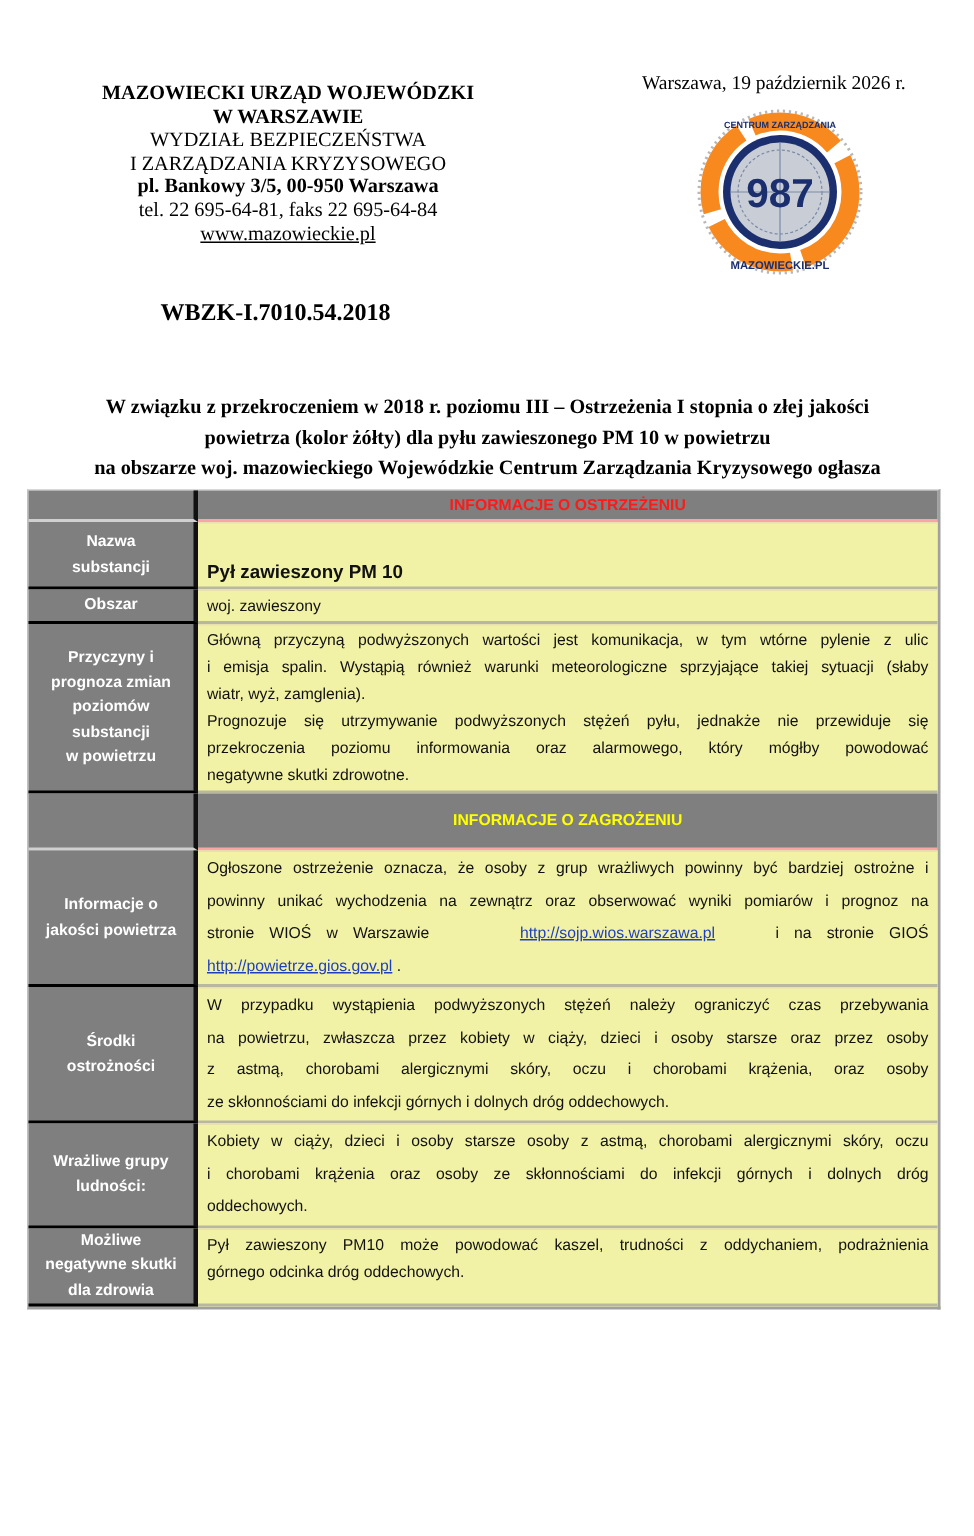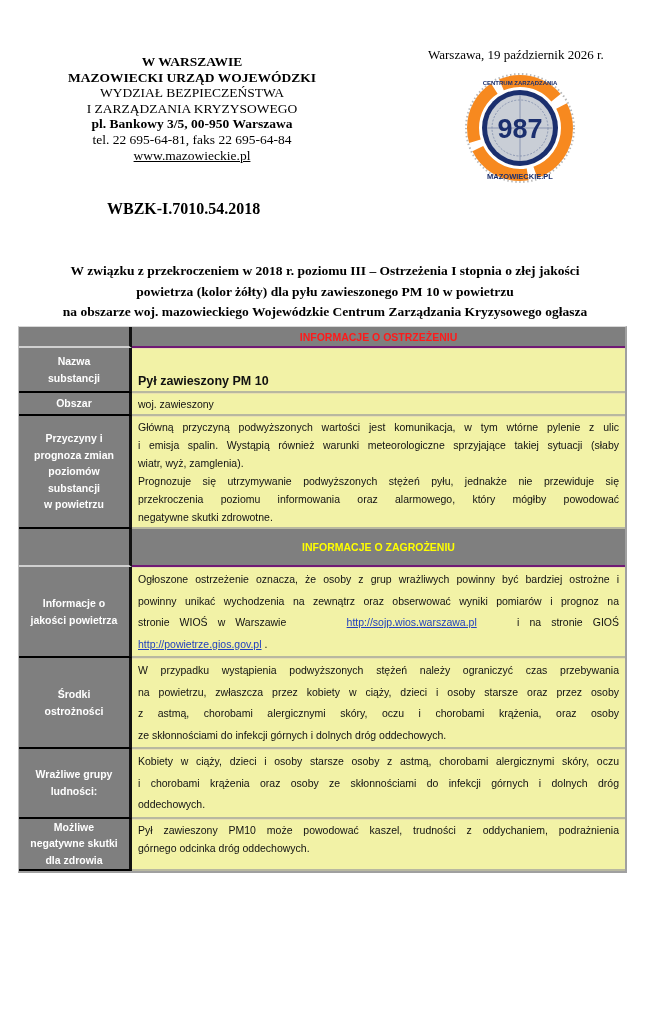--- a/index.html
+++ b/index.html
@@ -15,36 +15,36 @@
 
   .ref { position: absolute; left: 107px; top: 200px; font-size: 16px; font-weight: bold; }
 
   .title { position: absolute; left: 20px; top: 229px; width: 610px; text-align: center; font-weight: bold; font-size: 13.5px; line-height: 20.5px; margin-top: 32px; }
 
   table.warn { position: absolute; left: 18px; top: 326px; width: 609px; border-collapse: separate; border-spacing: 0; font-family: "Liberation Sans", sans-serif; border: 2px solid #a0a0a0; border-left: 1px solid #c0c0c0; border-top: 1px solid #d8d8d8; }
   table.warn td { padding: 0; vertical-align: middle; }
   .lab { width: 110px; background: #7f7f7f; color: #fff; font-weight: bold; font-size: 10.5px; text-align: center; line-height: 16.5px; border-right: 3px solid #111; border-bottom: 2px solid #000000; }
   .val { background: #f2f2a6; font-size: 10.5px; color: #111; padding: 1px 6px 1px 6px !important; line-height: 18px; text-align: justify; border-bottom: 2px solid #b8b8a0; border-top: 1px solid #e9e0b0; }
   .hdr-lab { background: #7f7f7f; border-right: 3px solid #111; border-bottom: 2px solid #d0d0d0; }
-  .hdr-val { background: #7f7f7f; font-weight: bold; font-size: 10.5px; text-align: center; border-bottom: 2px solid #701a75; }
+  .hdr-val { background: #7f7f7f; font-weight: bold; font-size: 10.5px; text-align: center; border-bottom: 2px solid #fca5a5; }
   .hdr-red { color: #ff1a1a; }
   .hdr-yellow { color: #ffff00; }
   .big { font-size: 12.5px; font-weight: bold; }
   .bold { font-weight: bold; }
   a.lnk { color: #1f3fbf; text-decoration: underline; }
   .jus { text-align: justify; text-align-last: justify; }
   .last { text-align-last: left; }
   .wide { line-height: 21.5px; margin-left: 41px; }
 </style>
 </head>
 <body>
 
 <div class="header-left">
+  <div class="bold">MAZOWIECKI URZĄD WOJEWÓDZKI</div>
   <div class="bold">W WARSZAWIE</div>
-  <div class="bold">MAZOWIECKI URZĄD WOJEWÓDZKI</div>
   <div>WYDZIAŁ BEZPIECZEŃSTWA</div>
   <div>I ZARZĄDZANIA KRYZYSOWEGO</div>
   <div class="bold">pl. Bankowy 3/5, 00-950 Warszawa</div>
   <div>tel. 22 695-64-81, faks 22 695-64-84</div>
   <div><span class="url">www.mazowieckie.pl</span></div>
 </div>
 
 <div class="date">Warszawa, 19 październik 2026 r.</div>
 
 <div class="logo">

